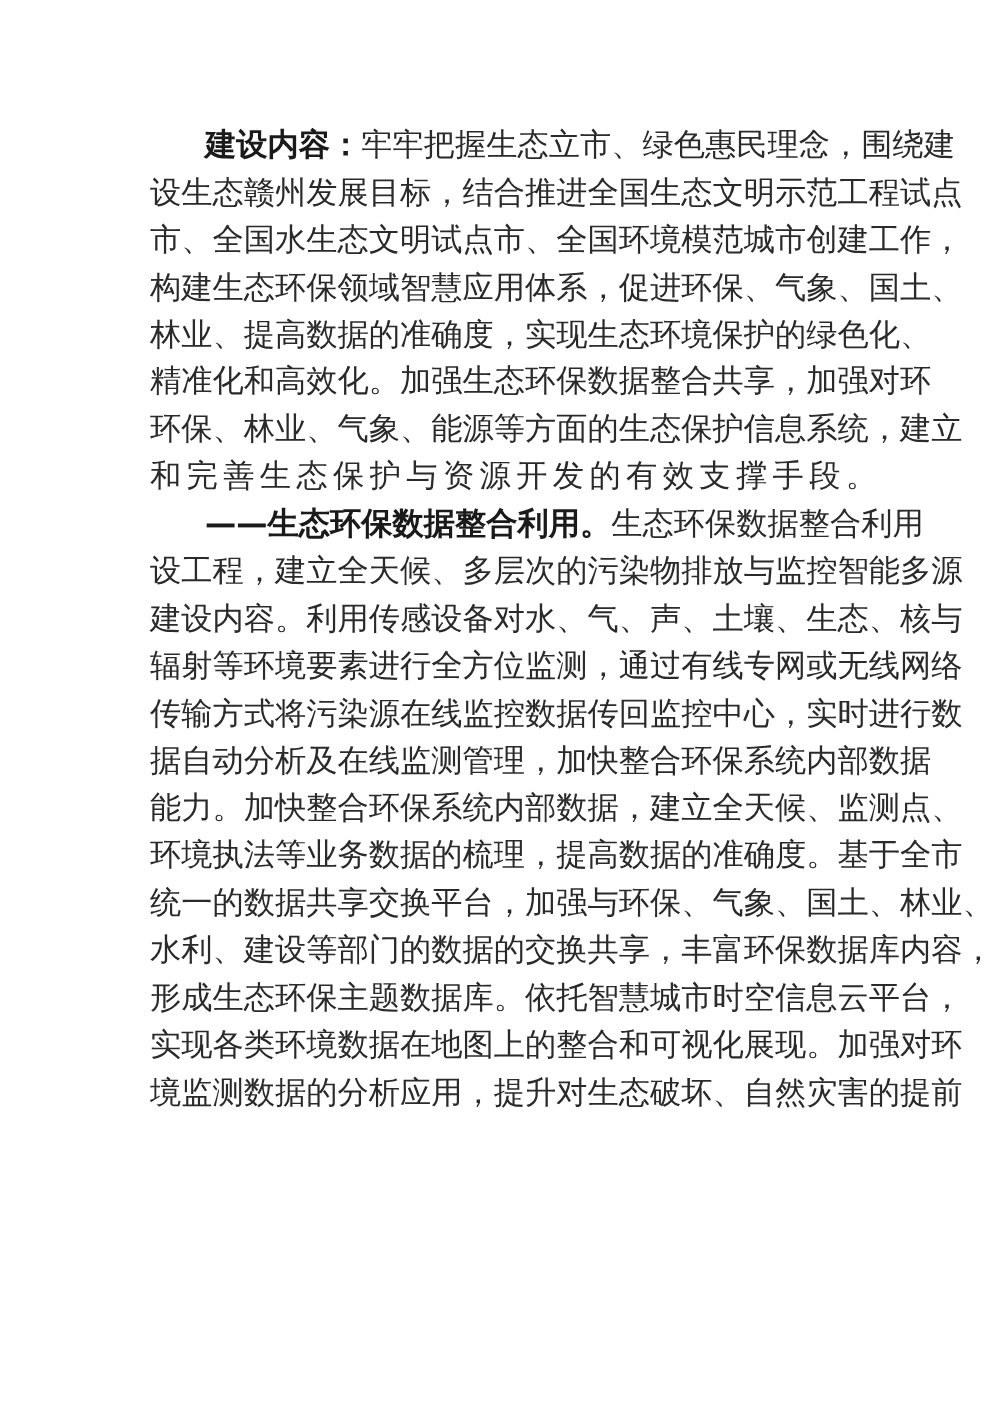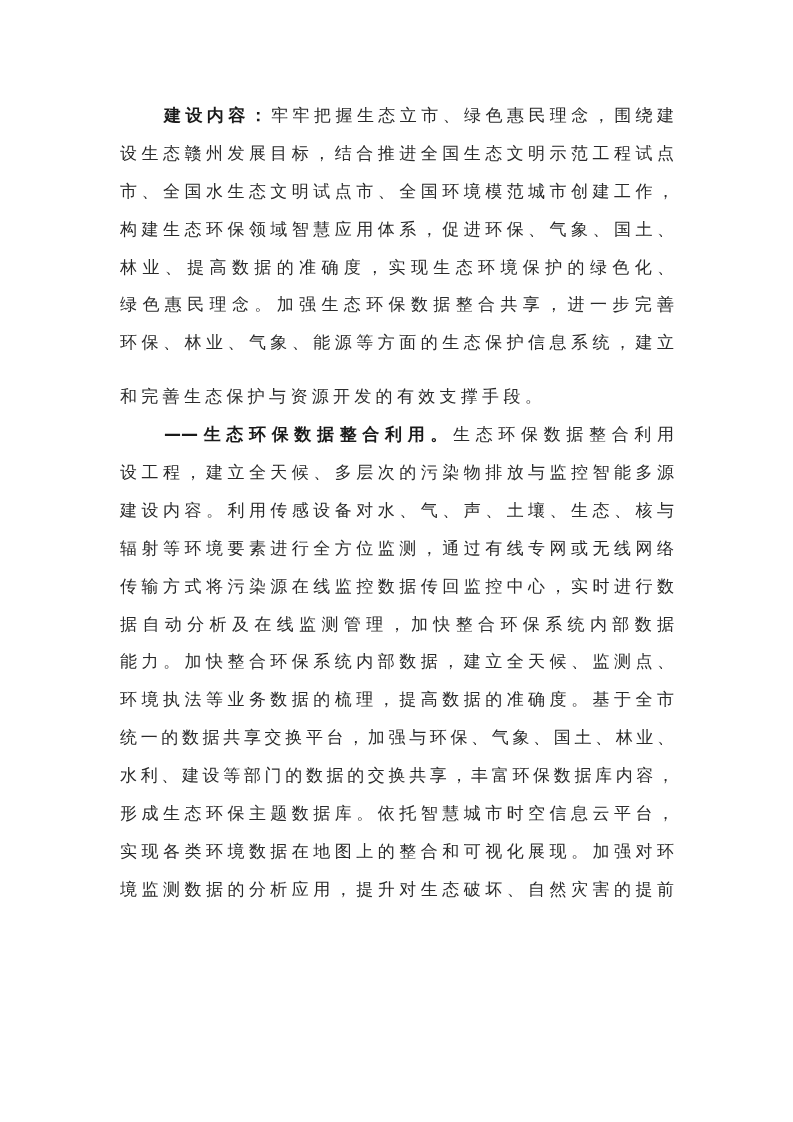--- a/index.html
+++ b/index.html
@@ -25,53 +25,52 @@
     }
     .content {
       position: absolute;
       left: 120px;
       top: 97px;
       width: 554px;
     }
     .line {
       height: 37.9px;
       line-height: 37.9px;
-      font-size: 17px;
+      font-size: 25px;
       white-space: nowrap;
       text-align: justify;
       text-align-last: justify;
       display: block;
       overflow: visible;
     }
     .line.indent {
       padding-left: 44px;
     }
     .line.last {
       text-align-last: left;
       letter-spacing: 4.3px;
-      margin-top: 16px;
     }
     .bold {
       font-weight: bold;
       font-family: "DejaVu Sans", "Liberation Sans", sans-serif;
       color: #1a1a1a;
     }
   </style>
 </head>
 <body>
 
 <div class="page">
   <div class="content">
 
     <div class="line indent"><span class="bold">建设内容：</span><span>牢牢把握生态立市、绿色惠民理念，围绕建</span></div>
     <div class="line">设生态赣州发展目标，结合推进全国生态文明示范工程试点</div>
     <div class="line">市、全国水生态文明试点市、全国环境模范城市创建工作，</div>
     <div class="line">构建生态环保领域智慧应用体系，促进环保、气象、国土、</div>
     <div class="line">林业、提高数据的准确度，实现生态环境保护的绿色化、</div>
-    <div class="line">绿色惠民理念。加强生态环保数据整合共享，进一步完善</div>
+    <div class="line">精准化和高效化。加强生态环保数据整合共享，加强对环</div>
     <div class="line">环保、林业、气象、能源等方面的生态保护信息系统，建立</div>
     <div class="line last">和完善生态保护与资源开发的有效支撑手段。</div>
 
     <div class="line indent"><span class="bold">——生态环保数据整合利用。</span><span>生态环保数据整合利用</span></div>
     <div class="line">设工程，建立全天候、多层次的污染物排放与监控智能多源</div>
     <div class="line">建设内容。利用传感设备对水、气、声、土壤、生态、核与</div>
     <div class="line">辐射等环境要素进行全方位监测，通过有线专网或无线网络</div>
     <div class="line">传输方式将污染源在线监控数据传回监控中心，实时进行数</div>
     <div class="line">据自动分析及在线监测管理，加快整合环保系统内部数据</div>
     <div class="line">能力。加快整合环保系统内部数据，建立全天候、监测点、</div>

